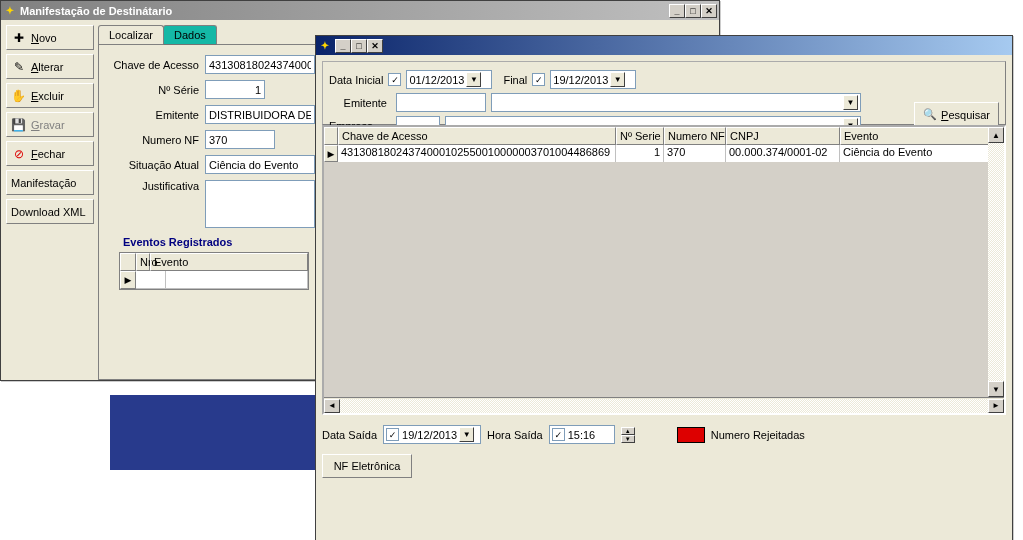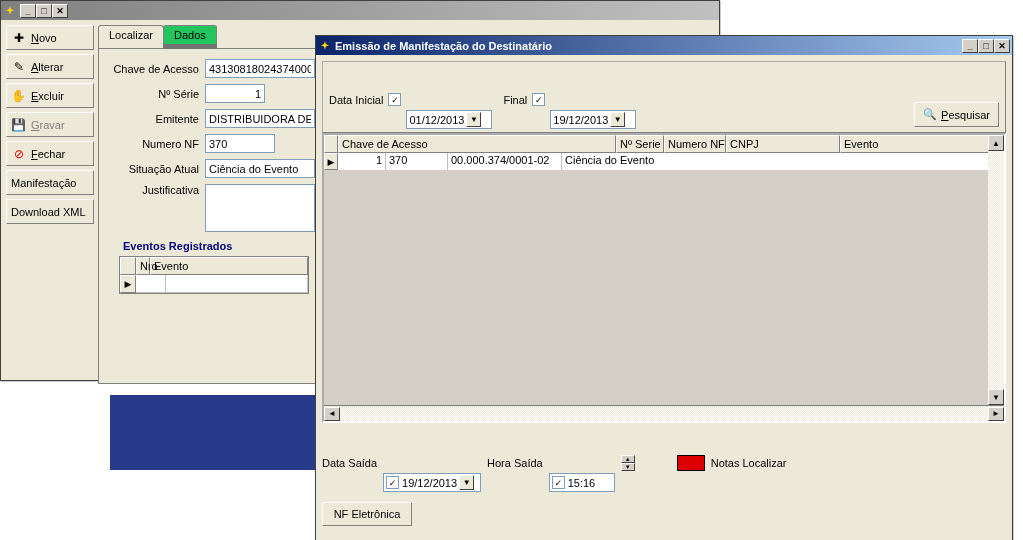--- a/index.html
+++ b/index.html
@@ -103,22 +103,22 @@
     padding: 3px 10px;
     border: 1px solid #808080;
     border-bottom: none;
     background: #ece9d8;
     border-top-left-radius: 3px;
     border-top-right-radius: 3px;
     margin-right: -1px;
     cursor: pointer;
   }
   .tab.active {
-    background: #22c55e;
-    border-bottom: 5px solid #737373;
+    background: #14b8a6;
+    border-bottom: 1px solid #737373;
     margin-bottom: -1px;
   }
   .tab-content {
     border: 1px solid #808080;
     background: #ece9d8;
     padding: 10px 6px;
     height: 336px;
   }
   .form-row {
     display: flex;
@@ -207,31 +207,30 @@
     border: 1px solid #fff;
     border-right-color:#808080;
     border-bottom-color:#808080;
     border-style: inset;
     padding: 8px 6px;
     display: flex;
     flex-wrap: wrap;
     gap: 4px 6px;
     align-items: center;
     position: relative;
-    height: 72px;
+    height: 64px;
   }
   .filter-row-full { width: 100%; display:flex; align-items:center; gap:5px;}
   .combo {
     border: 1px solid #7f9db9;
     background: #fff;
     height: 19px;
     display: flex;
     align-items: center;
     padding: 0 2px;
-    margin-top: 40px;
   }
   .combo .drop {
     width: 15px; height: 15px;
     background: #ece9d8;
     border: 1px solid #fff;
     border-right-color:#404040;
     border-bottom-color:#404040;
     display:flex;align-items:center;justify-content:center;
     font-size:8px;
     margin-left: 2px;
@@ -326,20 +325,21 @@
   }
 </style>
 </head>
 <body>
 
 <div class="blue-band"></div>
 
 <div class="window" style="left:0;top:0;width:720px;">
   <div class="titlebar">
     <span class="title-icon">✦</span>
+    <span class="title-text">Manifestação de Destinátario</span>
     <div class="title-btns">
       <div class="title-btn">_</div>
       <div class="title-btn">□</div>
       <div class="title-btn">✕</div>
     </div>
   </div>
   <div class="win-body main-body">
     <div class="btn-col">
       <div class="tool-btn">
           <span class="ico">✚</span>
@@ -412,21 +412,20 @@
           </div>
         </div>
       </div>
     </div>
   </div>
 </div>
 
 <div class="window" style="left:315px;top:35px;width:698px;z-index:5">
   <div class="titlebar active">
     <span class="title-icon">✦</span>
-    <span class="title-text">Emissão de Manifestação do Destinatário</span>
     <div class="title-btns">
       <div class="title-btn">_</div>
       <div class="title-btn">□</div>
       <div class="title-btn">✕</div>
     </div>
   </div>
   <div class="win-body popup-body">
     <div class="filter-box">
       <div class="filter-row-full">
         <span>Data Inicial</span>
@@ -469,20 +468,21 @@
       <div class="dg-head">
         <div class="dgh" style="width:14px"></div>
         <div class="dgh" style="width:278px">Chave de Acesso</div>
         <div class="dgh" style="width:48px">Nº Serie</div>
         <div class="dgh" style="width:62px">Numero NF</div>
         <div class="dgh" style="width:114px">CNPJ</div>
         <div class="dgh" style="flex:1">Evento</div>
       </div>
       <div class="dg-body-row">
         <div class="dg-rowhead">▶</div>
+        <div class="dgc" style="width:278px">43130818024374000102550010000003701004486869</div>
         <div class="dgc" style="width:48px;text-align:right">1</div>
         <div class="dgc" style="width:62px">370</div>
         <div class="dgc" style="width:114px">00.000.374/0001-02</div>
         <div class="dgc" style="flex:1">Ciência do Evento</div>
       </div>
       <div class="dg-vscroll">
         <div class="vsb-btn">▲</div>
         <div style="flex:1;background:repeating-conic-gradient(#ece9d8 0% 25%, #fff 0% 50%) 50% / 2px 2px;"></div>
         <div class="vsb-btn">▼</div>
       </div>
@@ -504,18 +504,18 @@
       <div class="combo" style="width:66px">
         <span class="chk" style="margin-right:3px">✓</span>
         <span>15:16</span>
       </div>
       <div class="spin-btns">
         <div class="sp">▲</div>
         <div class="sp">▼</div>
       </div>
       <div style="width:30px"></div>
       <div class="swatch"></div>
-      <span>Notas Localizar</span>
+      <span>Numero Rejeitadas</span>
     </div>
 
     <div class="nf-btn">NF Eletrônica</div>
   </div>
 </div>
 
 </body></html>

